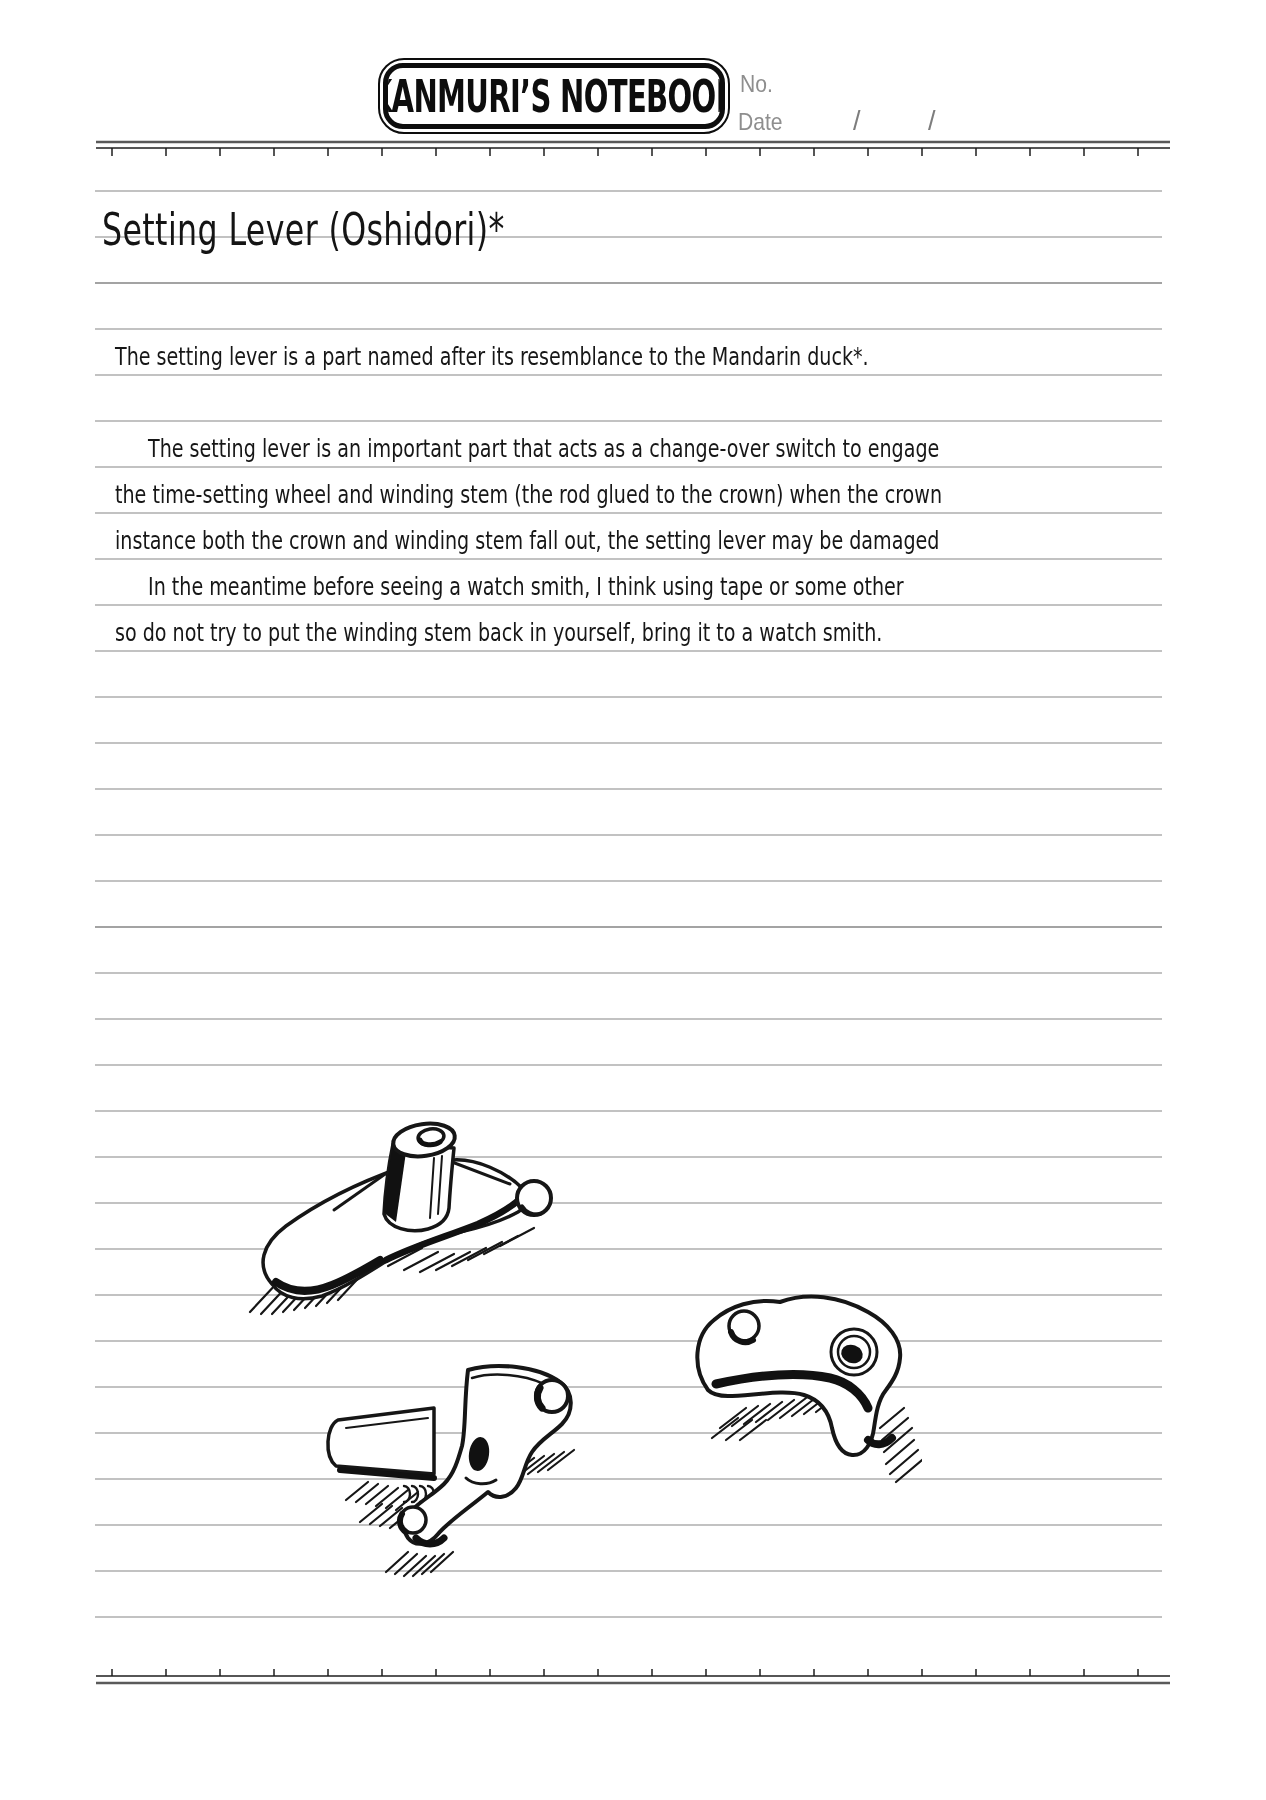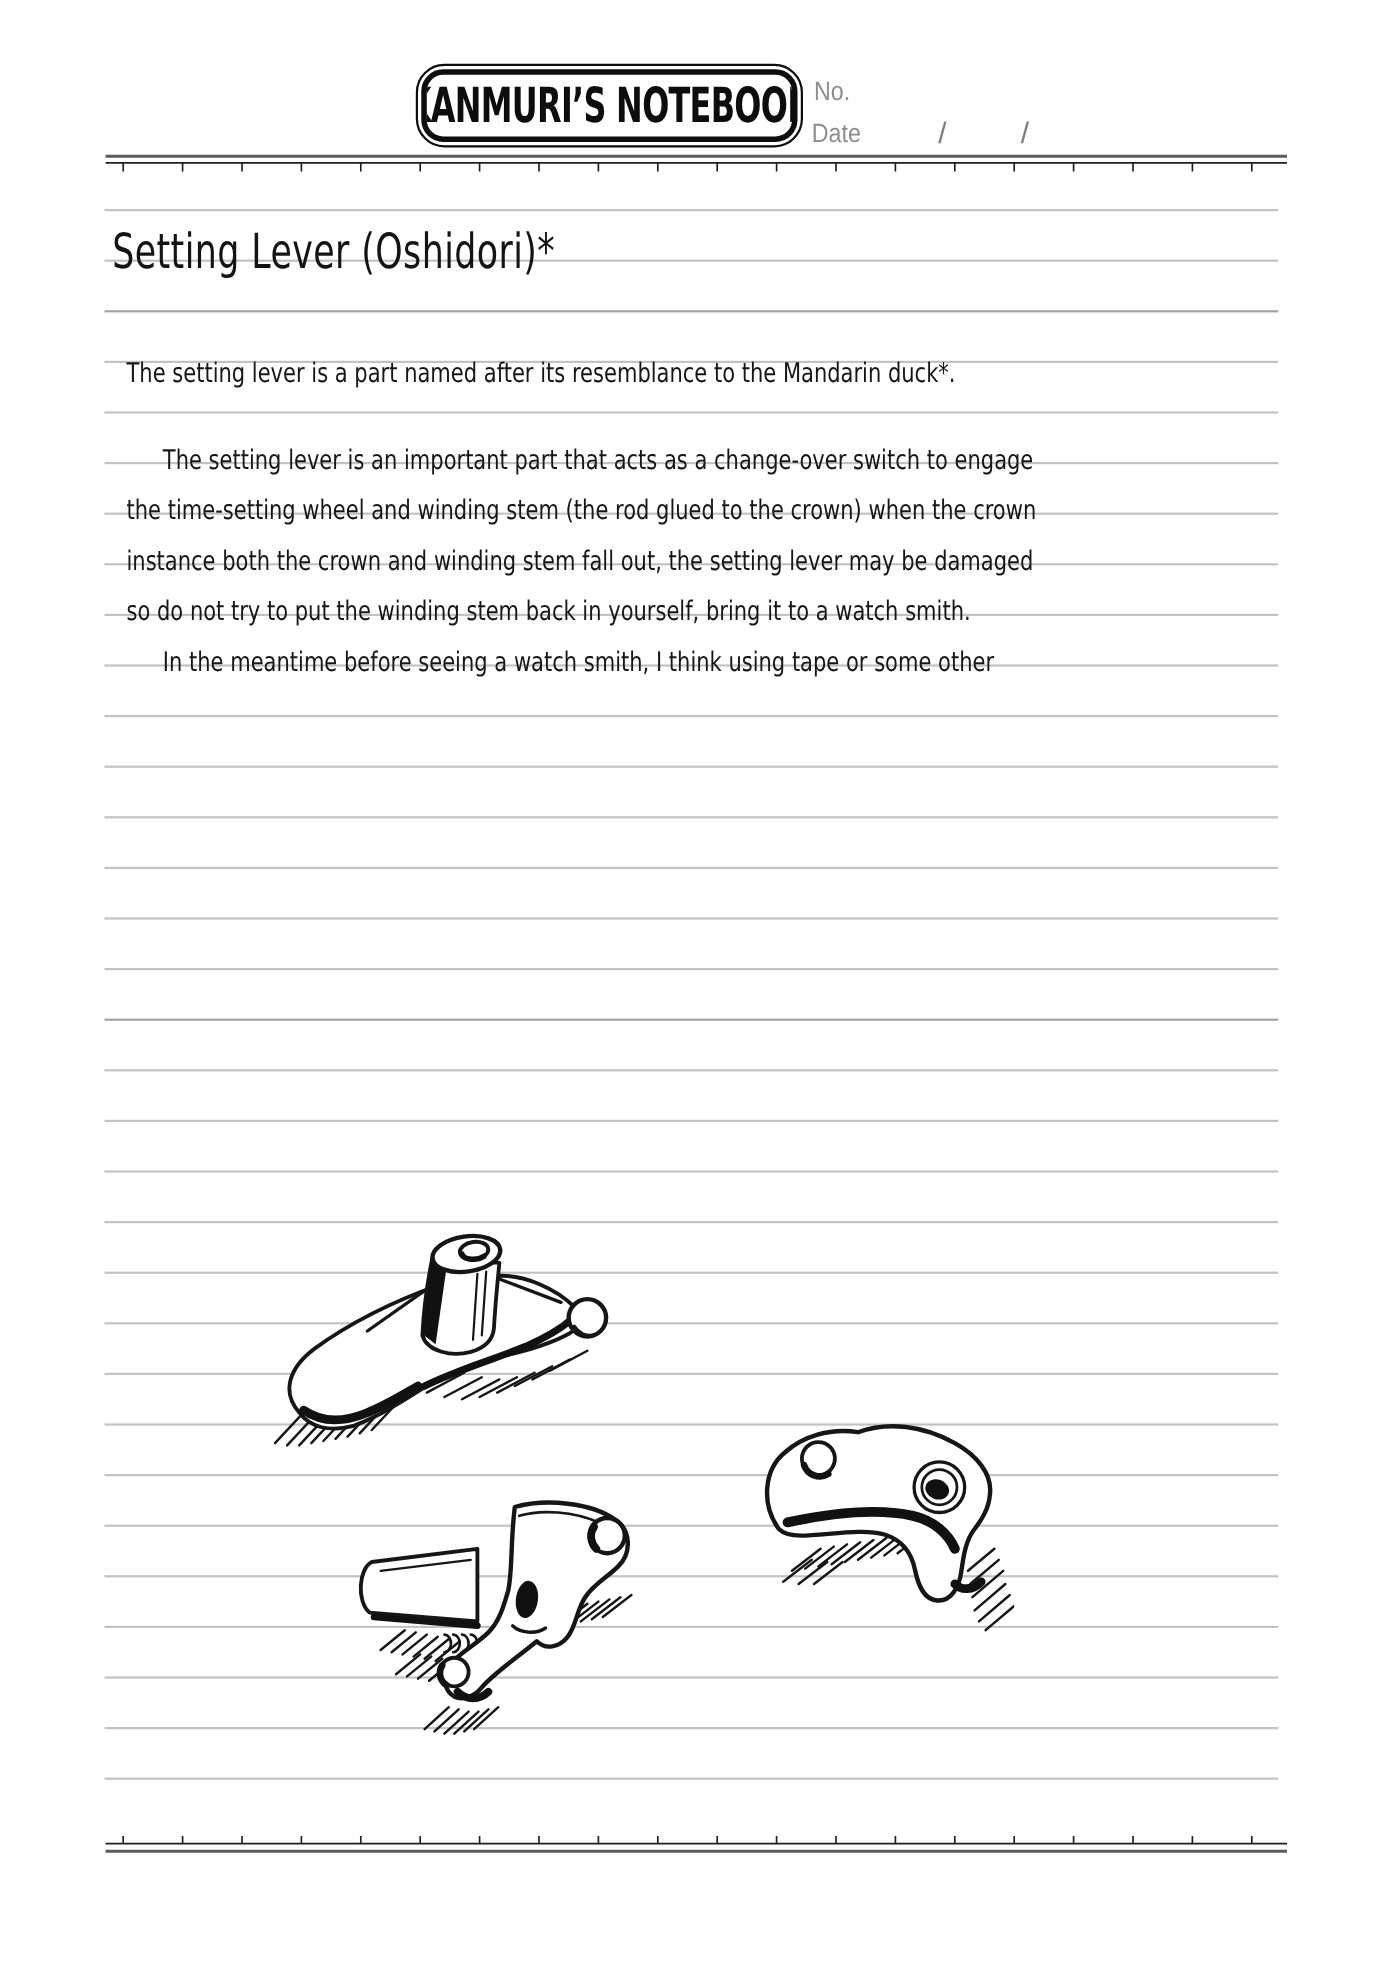--- a/index.html
+++ b/index.html
@@ -54,24 +54,24 @@
   
   .note-title{
     position:absolute;left:102px;top:204px;height:72px;
     display:flex;align-items:flex-start;white-space:nowrap;
   }
   .note-title>span{
     display:inline-block;font-size:44px;color:#141414;
     transform:scaleX(0.72);transform-origin:0 100%;letter-spacing:0.5px;
   }
   .intro-block{position:absolute;left:115px;top:330px;width:1000px;}
-  .body-block{position:absolute;left:115px;top:409px;width:1050px;}
+  .body-block{position:absolute;left:115px;top:422px;width:1050px;}
   .body-line{
     height:46px;display:flex;align-items:flex-end;
-    padding-bottom:23px;box-sizing:border-box;white-space:nowrap;text-align:center;
+    padding-bottom:5px;box-sizing:border-box;white-space:nowrap;text-align:center;
   }
   .body-line>span{
     display:inline-block;font-size:24.5px;color:#161616;
     transform:scaleX(0.78);transform-origin:0 100%;
   }
   .body-line.indent{padding-left:33px;}
   
   .sketch{position:absolute;}
   #sketch-a{left:238px;top:1098px;}
   #sketch-b{left:672px;top:1278px;}
@@ -168,25 +168,25 @@
   <div class="body-block" id="body-block">
       <div class="body-line indent">
         <span>The setting lever is an important part that acts as a change-over switch to engage</span>
       </div>
       <div class="body-line">
         <span>the time-setting wheel and winding stem (the rod glued to the crown) when the crown</span>
       </div>
       <div class="body-line">
         <span>instance both the crown and winding stem fall out, the setting lever may be damaged</span>
       </div>
+      <div class="body-line indent">
+        <span>In the meantime before seeing a watch smith, I think using tape or some other</span>
+      </div>
       <div class="body-line">
         <span>so do not try to put the winding stem back in yourself, bring it to a watch smith.</span>
-      </div>
-      <div class="body-line indent">
-        <span>In the meantime before seeing a watch smith, I think using tape or some other</span>
       </div>
     </div>
 
   <svg id="sketch-a" class="sketch" width="330" height="220" viewBox="0 0 330 220">
     <g stroke="#161616" fill="none" stroke-linecap="round" stroke-linejoin="round">
 
       <g stroke-width="2.2">
         <path d="M12,214 L40,184"></path>
           <path d="M23,216 L51,186"></path>
           <path d="M34,216 L62,186"></path>

